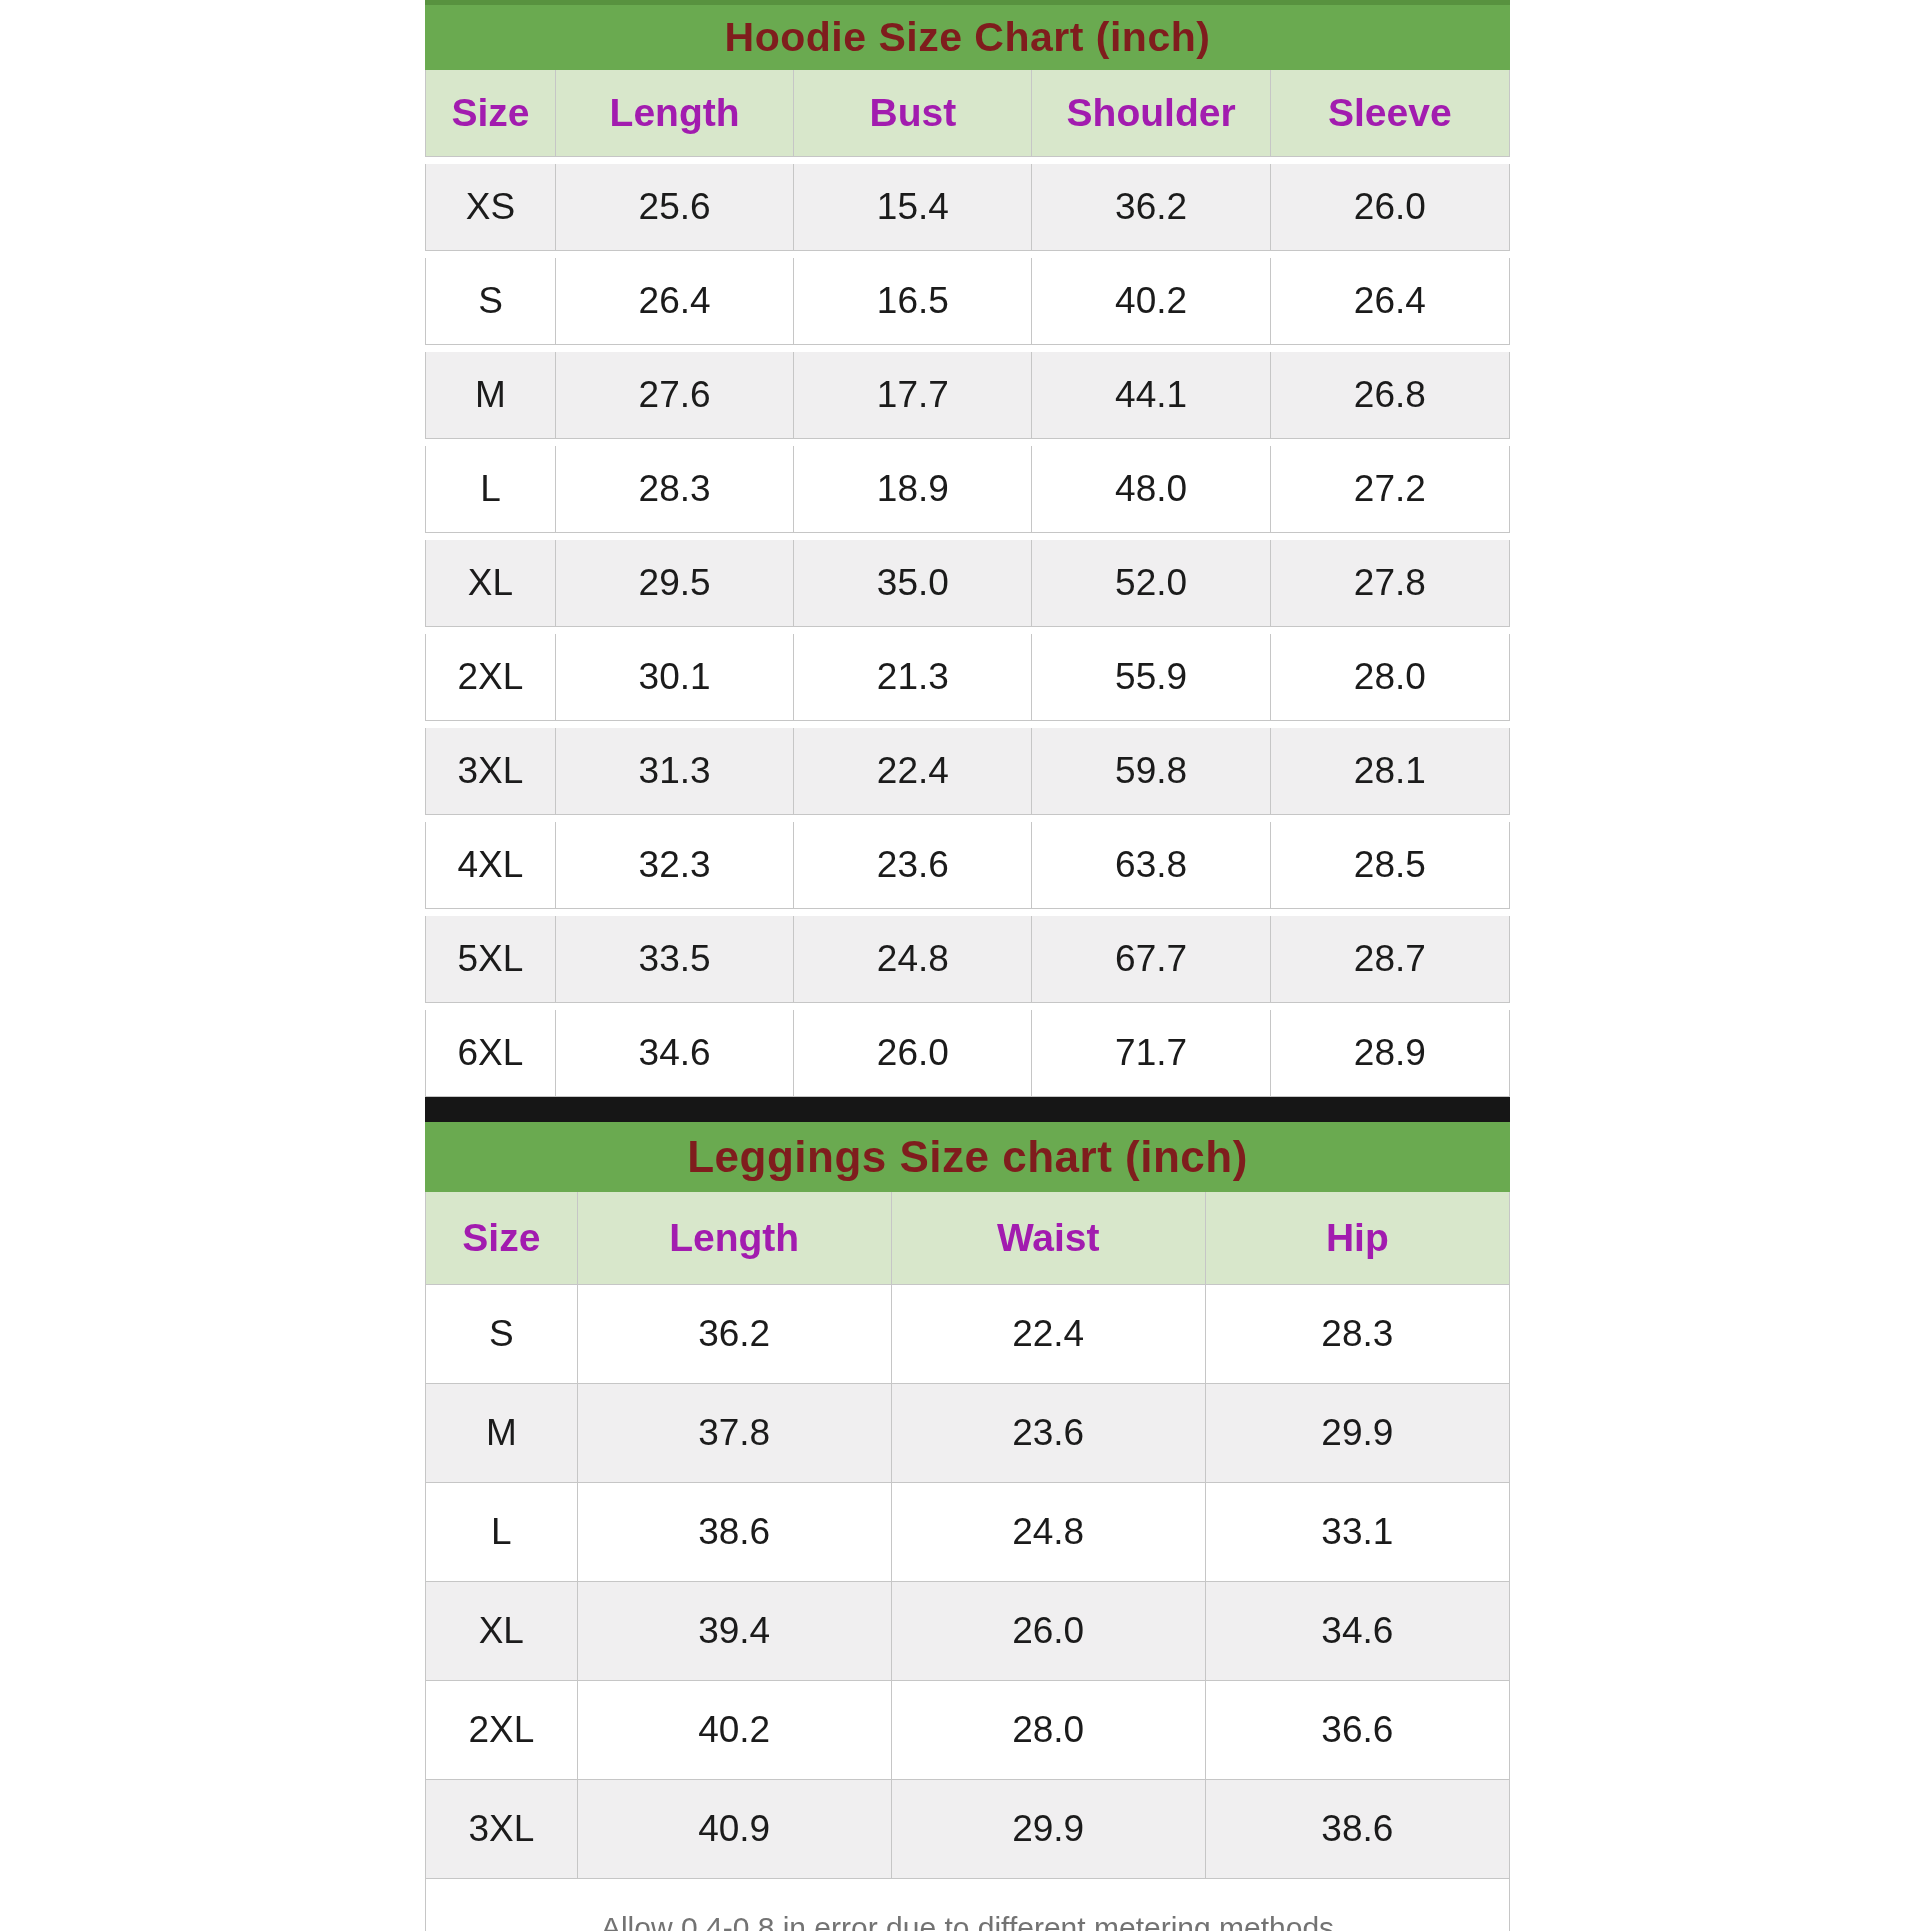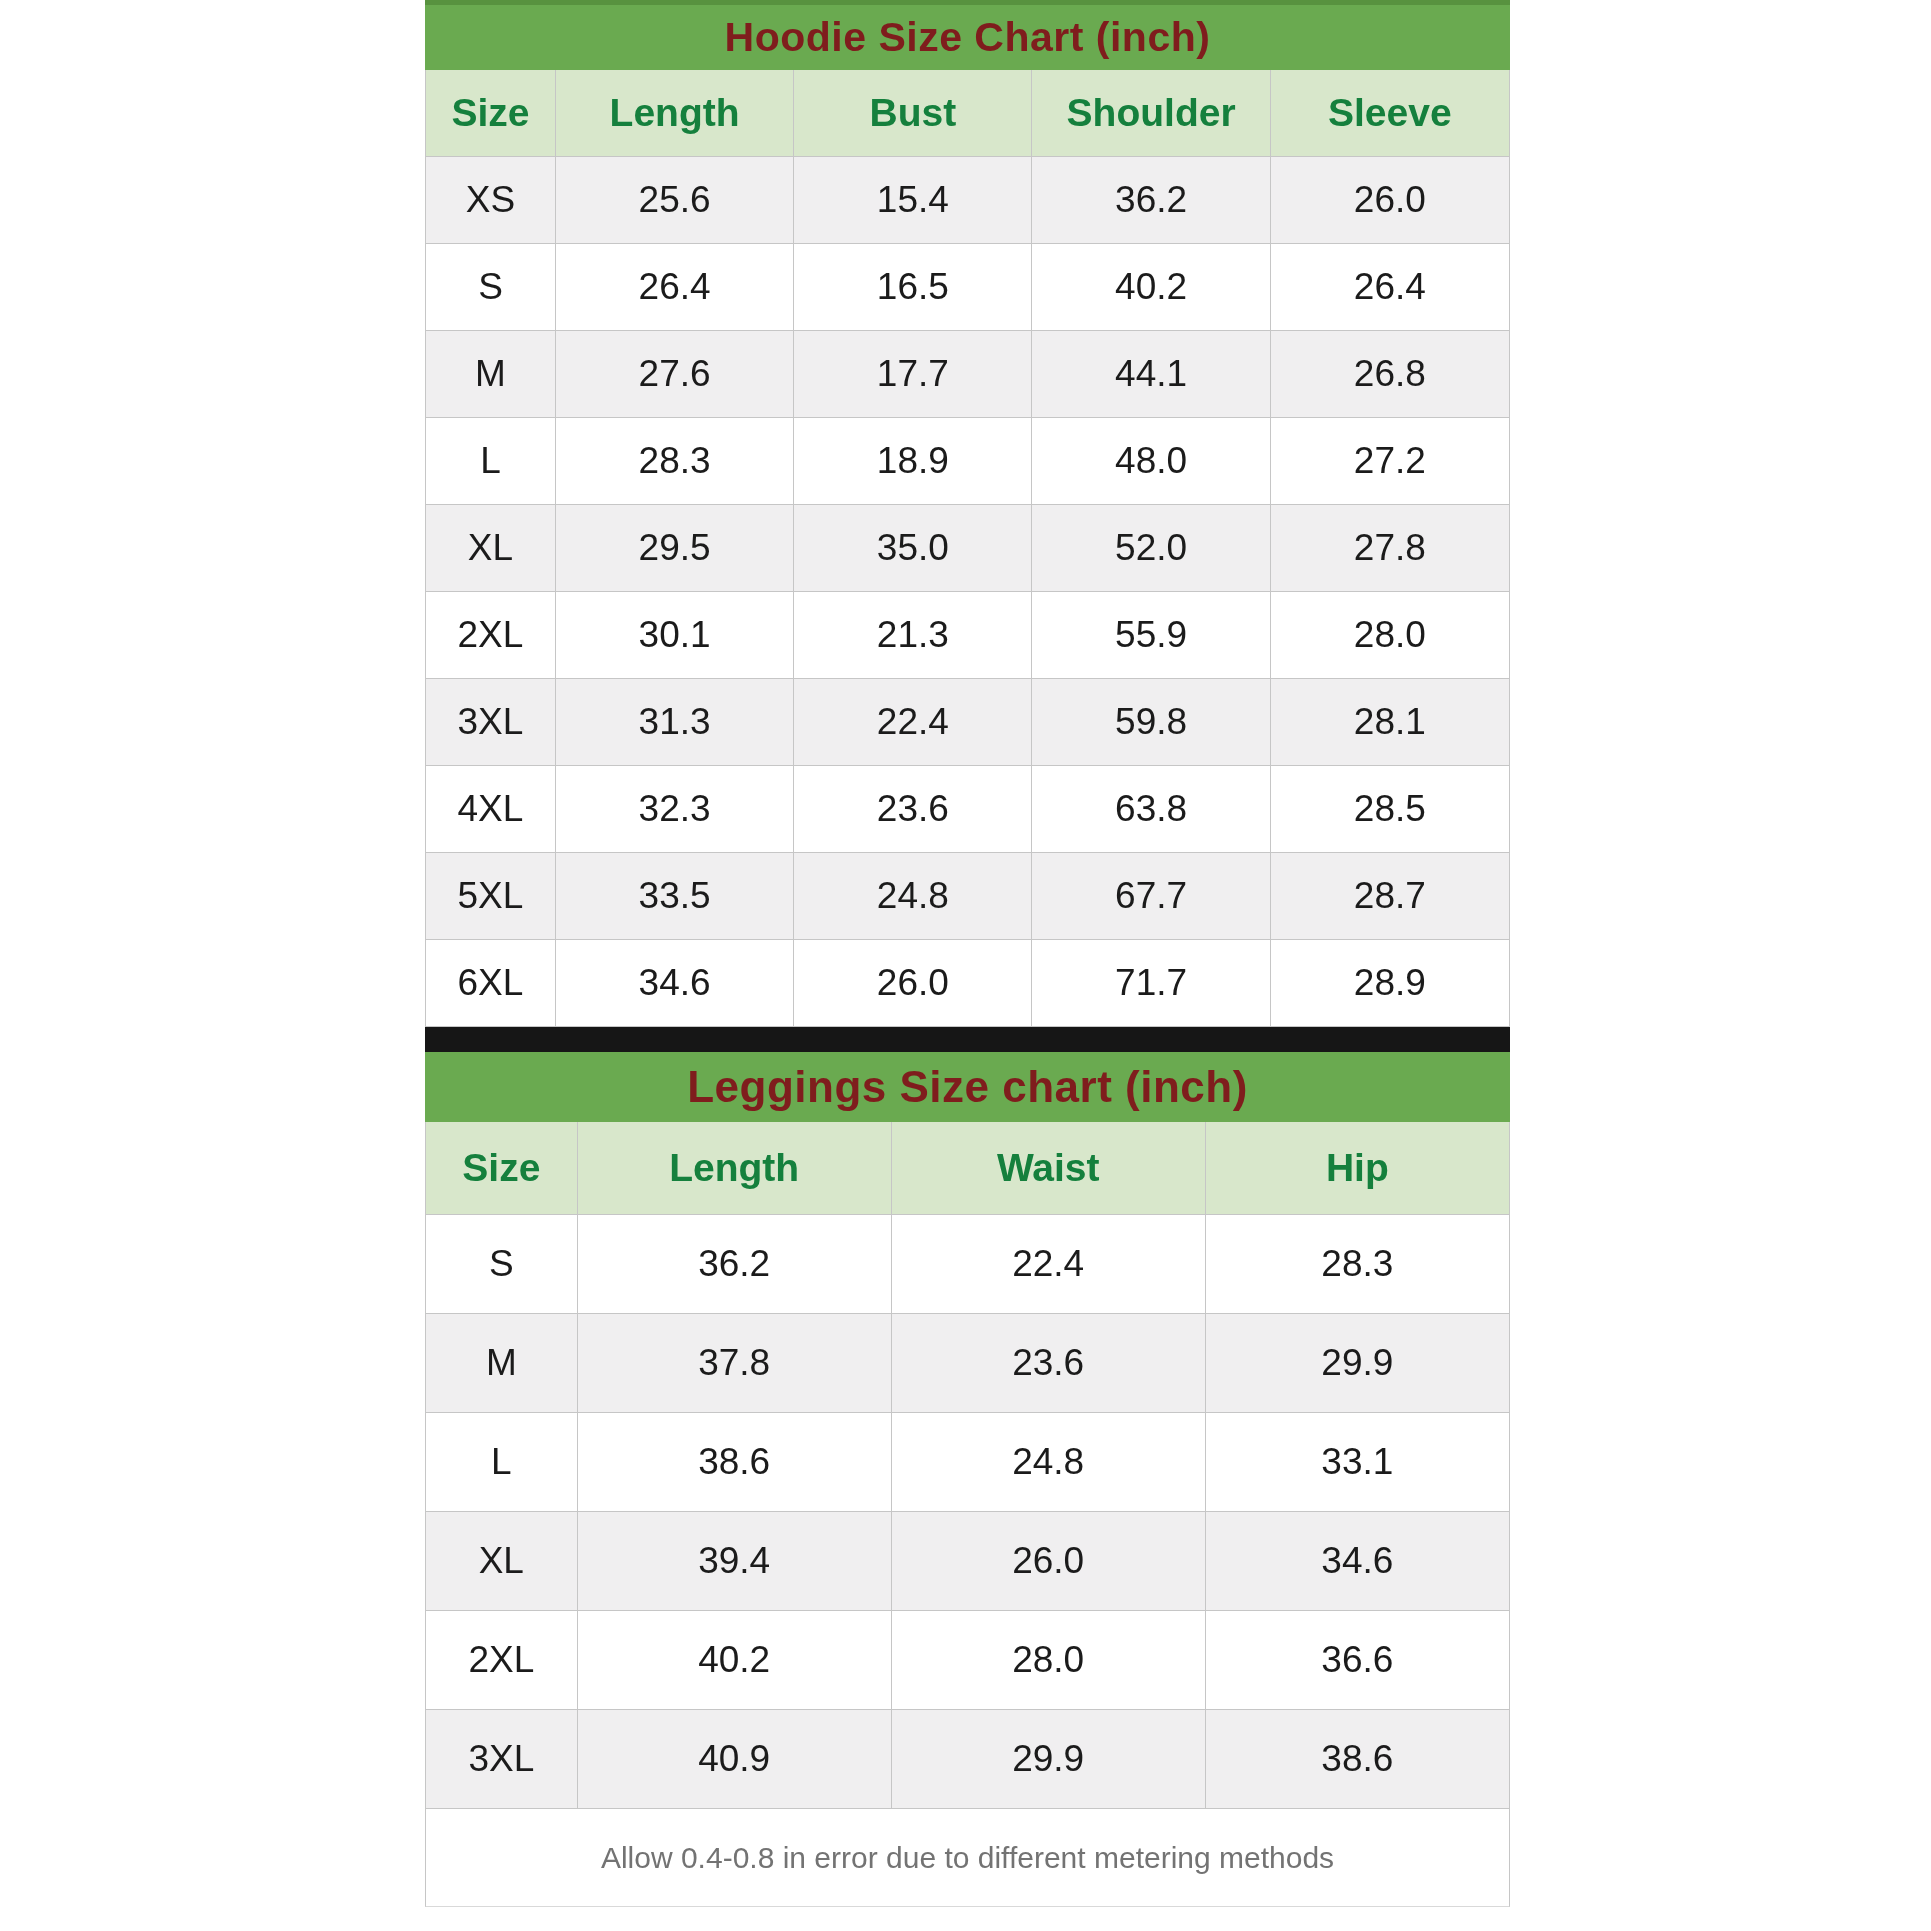--- a/index.html
+++ b/index.html
@@ -30,34 +30,34 @@
   .trow {
     display: grid;
     border-left: 1.9px solid #c6c6c6;
     border-right: 1.9px solid #c6c6c6;
     border-bottom: 1.9px solid #c6c6c6;
   }
   .cols-hoodie  { grid-template-columns: 12% 22% 22% 22% 22%; }
   .cols-legging { grid-template-columns: 14% 29% 29% 28%; }
   .thead-1 { height: 87px; }
   .thead-2 { height: 93px; }
-  .trow-1 { height: 87px; }
+  .trow-1 { height: 87px; margin-top: 7px; }
   .trow-2 { height: 99px; }
   .cell {
     display: flex; align-items: center; justify-content: center;
     border-right: 1.9px solid #c6c6c6;
     font-size: 37px;
     background: #ffffff;
   }
   .cell:last-child { border-right: none; }
   .thead .cell {
     background: #d8e7cb;
     font-weight: bold;
     font-size: 39px;
-    color: #15803d;
+    color: #a21caf;
   }
   .trow.alt .cell { background: #f0eff0; }
   
   .divider {
     height: 25px;
     background: #161616;
   }
   
   .footer-row {
     height: 98px;

